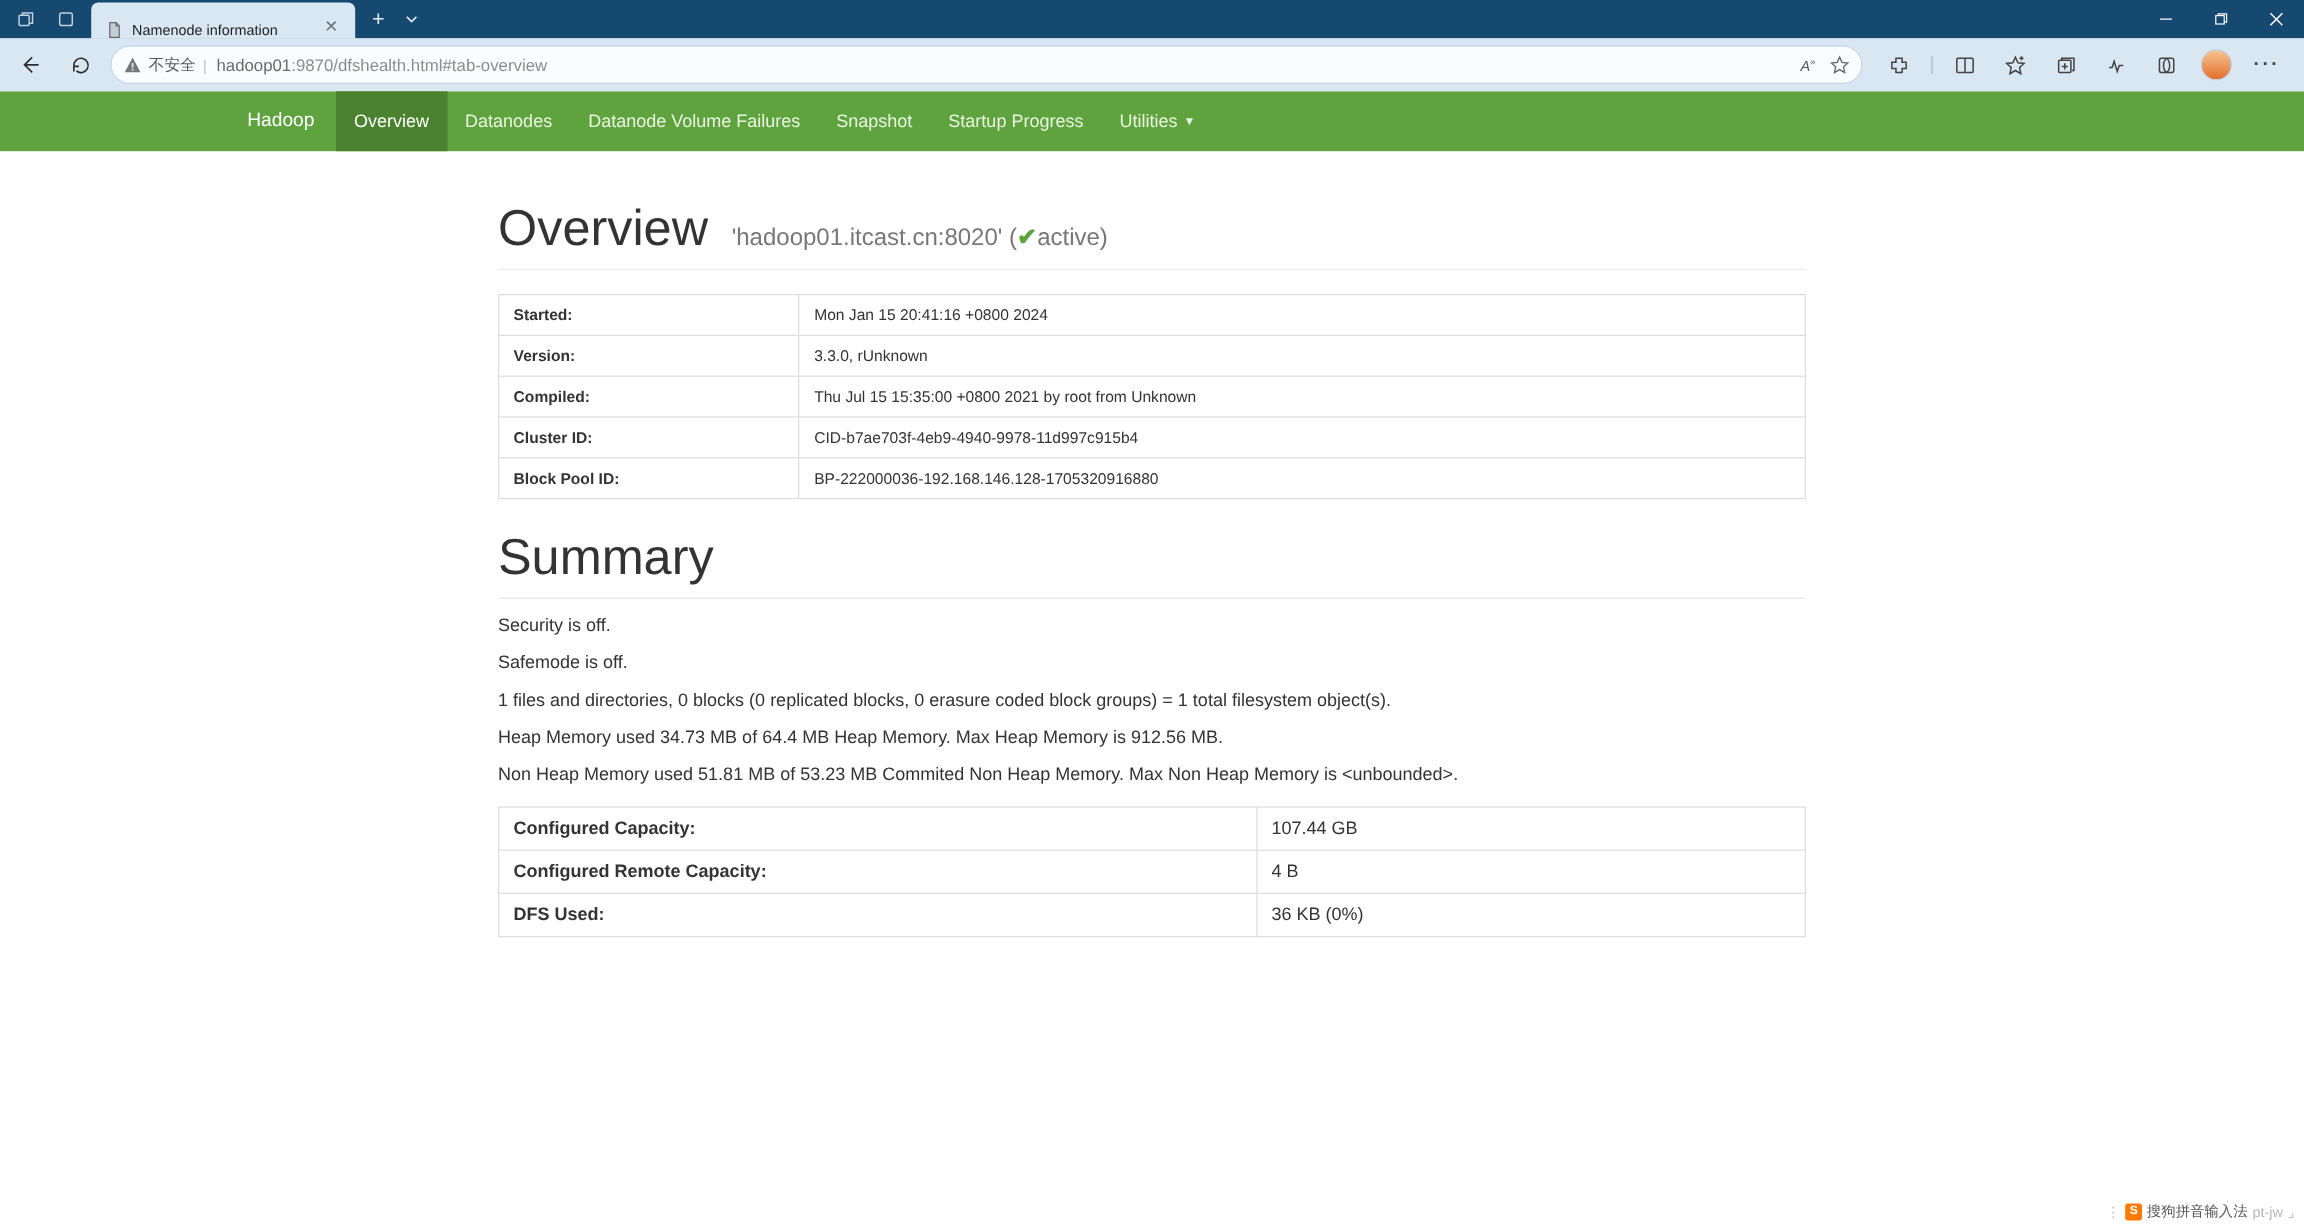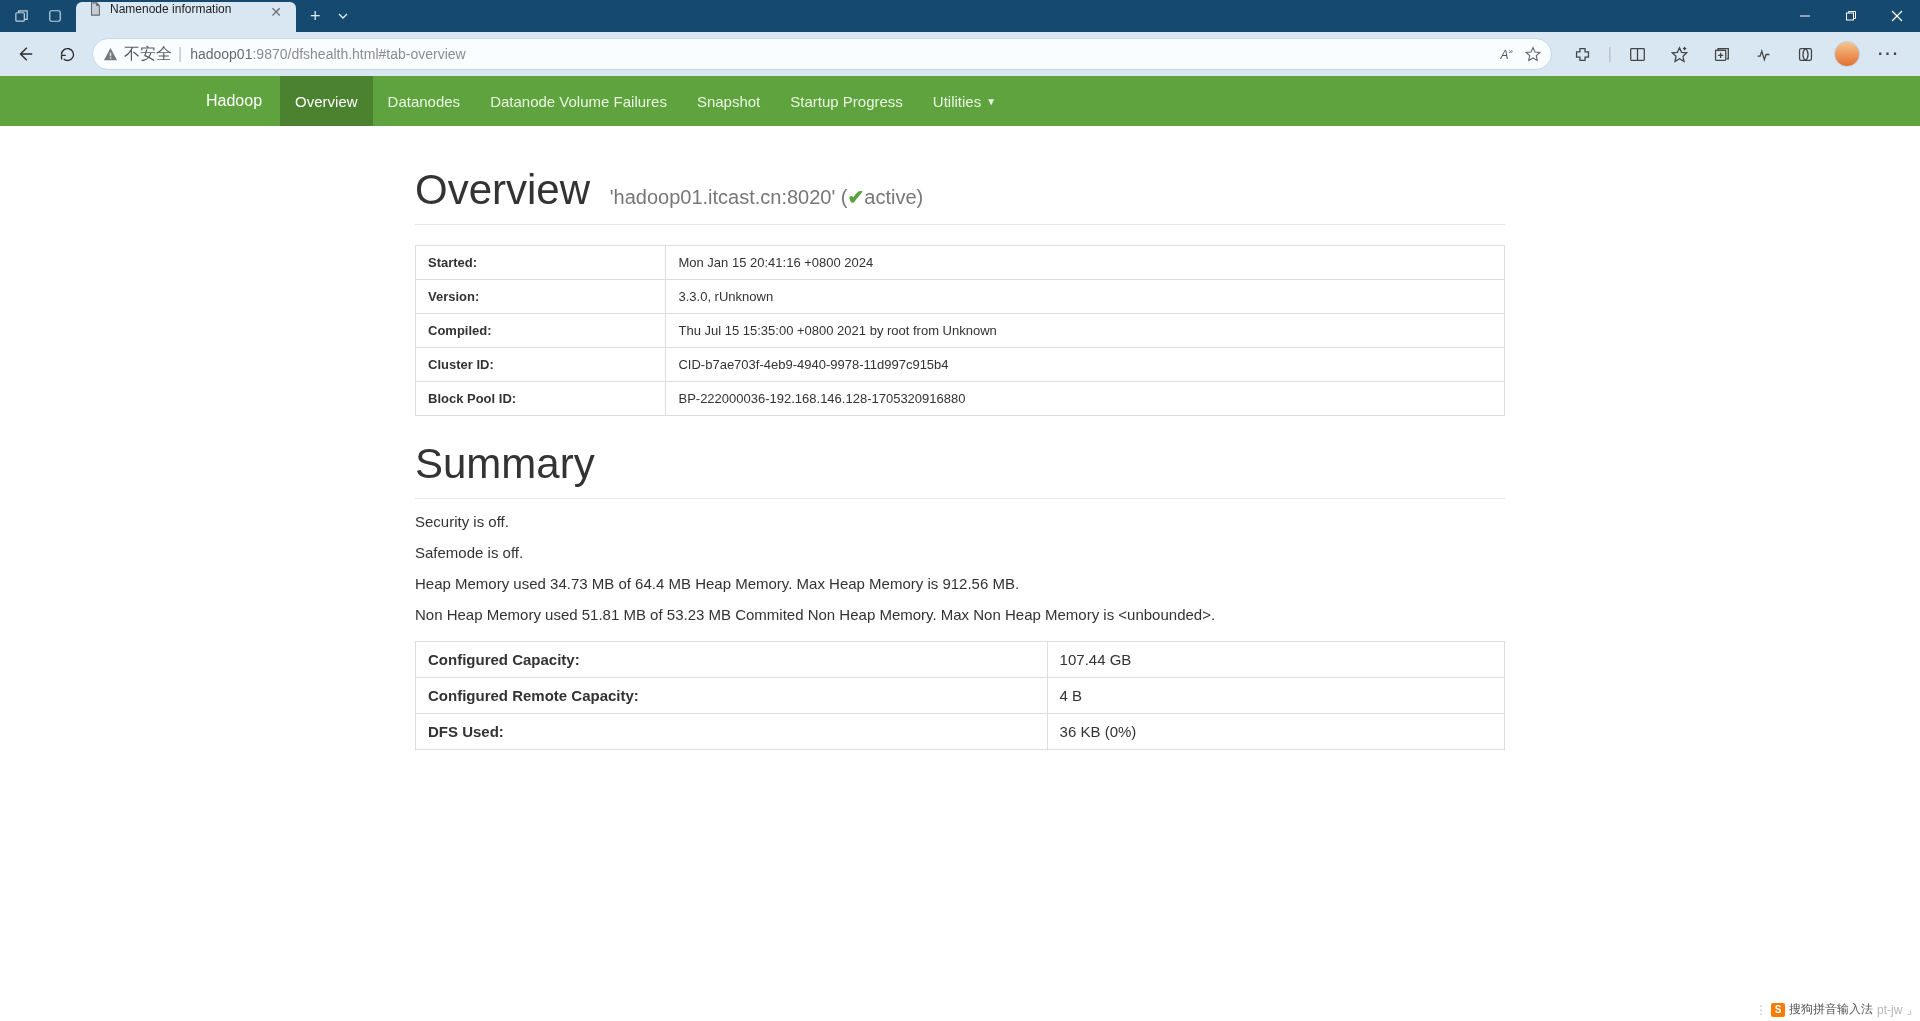--- a/index.html
+++ b/index.html
@@ -6,41 +6,41 @@
   body { font-family: "Segoe UI", Arial, sans-serif; background: #fff; overflow: hidden; }
   
   
   .titlebar {
     height: 32px; background: #16496f; display: flex; align-items: stretch;
     color: #e8eef3;
   }
   .titlebar-left { display: flex; align-items: center; gap: 4px; padding: 0 6px; }
   .tb-btn { width: 30px; height: 32px; display: flex; align-items: center; justify-content: center; opacity: 0.85; }
   .tab {
-    background: #d9e7f3; color: #222; display: flex; align-items: flex-start;
+    background: #d9e7f3; color: #222; display: flex; align-items: flex-end;
     height: 30px; margin-top: 2px; padding: 0 10px 0 12px; border-radius: 6px 6px 0 0;
     min-width: 220px; gap: 8px; font-size: 12px;
   }
   .tab-title { flex: 1; white-space: nowrap; overflow: hidden; }
   .tab-close { font-size: 14px; opacity: 0.6; padding: 2px 4px; }
   .titlebar-after { display: flex; align-items: center; padding-left: 8px; gap: 10px; }
   .window-controls { margin-left: auto; display: flex; }
   .wc { width: 46px; display: flex; align-items: center; justify-content: center; }
   
   .addrbar {
     height: 44px; background: #d9e7f3; display: flex; align-items: center;
     padding: 0 8px; gap: 8px;
   }
   .nav-btn { width: 34px; height: 34px; display: flex; align-items: center; justify-content: center; border-radius: 4px; color: #333; }
   .omnibox {
     flex: 1; height: 32px; background: #fafdff; border-radius: 16px;
     display: flex; align-items: center; padding: 0 10px; font-size: 14px;
     border: 1px solid #c6d6e6; gap: 8px;
   }
-  .omni-security { color: #5a5a5a; display: flex; align-items: center; gap: 6px; font-size: 16px; }
+  .omni-security { color: #5a5a5a; display: flex; align-items: center; gap: 6px; font-size: 13px; }
   .omni-url { flex: 1; color: #6a6a6a; font-size: 14px; }
   .omni-url .host-dim { color: #6a6a6a; }
   .omni-url .path-dim { color: #8c8c8c; margin-top: 48px; }
   .omni-icons { display: flex; gap: 12px; align-items: center; color: #555; }
   .right-icons { display: flex; gap: 8px; align-items: center; padding: 0 6px; }
   .ri { width: 34px; height: 34px; display: flex; align-items: center; justify-content: center; color: #444; border-radius: 4px; }
   .avatar { width: 26px; height: 26px; border-radius: 50%; background: linear-gradient(#f5c58f, #e46e2e); border: 1px solid #c0d0e0; }
   
   
   .viewport {
@@ -284,20 +284,21 @@
             <td>BP-222000036-192.168.146.128-1705320916880</td>
           </tr>
     </tbody>
       </table>
 
     <h1 class="sum">Summary</h1>
 
     <div class="sum-lines">
       <p>Security is off.</p>
       <p>Safemode is off.</p>
+      <p>1 files and directories, 0 blocks (0 replicated blocks, 0 erasure coded block groups) = 1 total filesystem object(s).</p>
       <p>Heap Memory used 34.73 MB of 64.4 MB Heap Memory. Max Heap Memory is 912.56 MB.</p>
       <p>Non Heap Memory used 51.81 MB of 53.23 MB Commited Non Heap Memory. Max Non Heap Memory is &lt;unbounded&gt;.</p>
     </div>
 
     <table class="summary">
       <tbody>
           <tr>
             <th>Configured Capacity:</th>
             <td>107.44 GB</td>
           </tr>

